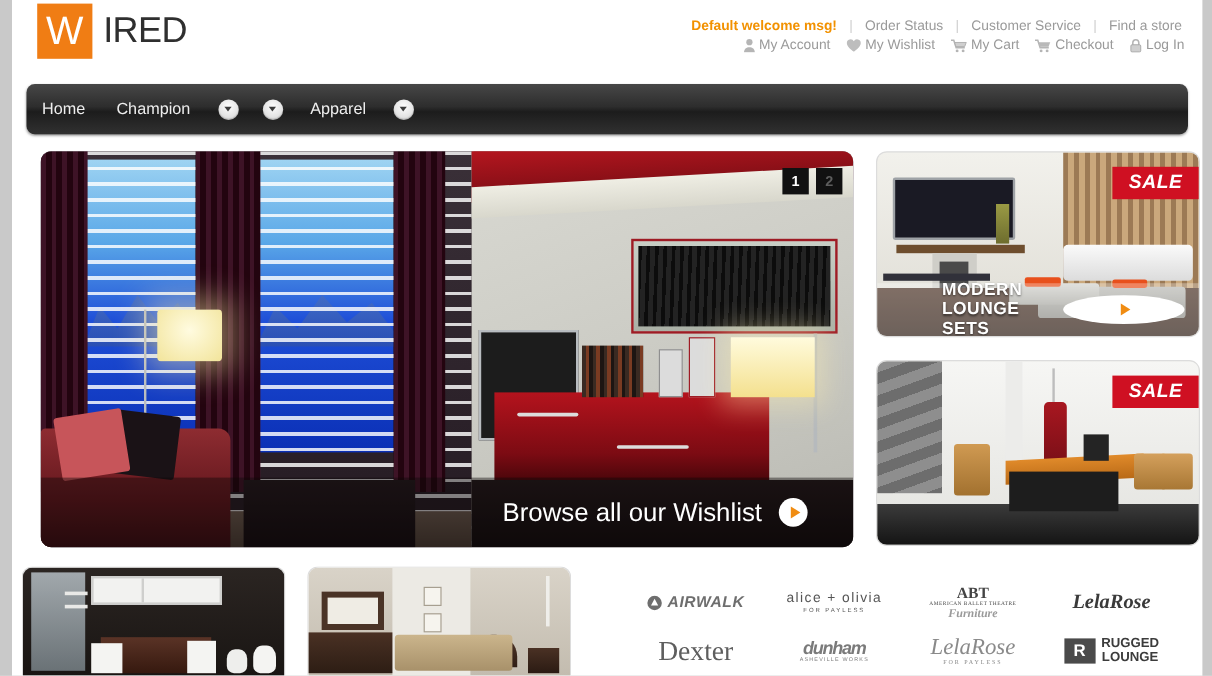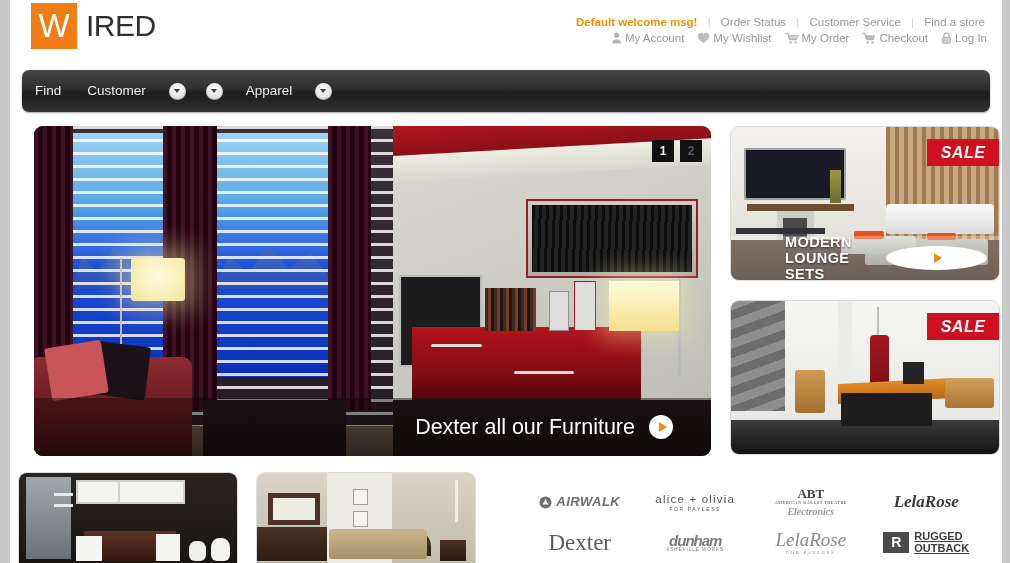--- a/index.html
+++ b/index.html
@@ -294,21 +294,21 @@
     font-family: "Liberation Serif", serif; color: #3a3a3a; }
   .b-dexter { font-size: 23px; font-family: "Liberation Serif", serif; color: #5e5e5e; }
   .b-dunham { font-size: 15px; font-weight: bold; font-style: italic; color: #7a7a7a;
     letter-spacing: -1px; }
   .b-dunham small { display: block; font-size: 4.5px; letter-spacing: 1px; font-weight: normal; font-style: normal; }
   .b-lela { font-size: 19px; font-style: italic; font-family: "Liberation Serif", serif; color: #8a8a8a; }
   .b-lela small { display: block; font-size: 5px; letter-spacing: 1.6px; font-style: normal; }
   .b-rugged { display: flex; align-items: center; gap: 5px; }
   .b-rugged .mark { width: 26px; height: 21px; background: #4a4a4a; color: #fff;
     font-size: 14px; font-weight: bold; line-height: 21px; text-align: center; }
-  .b-rugged .txt { font-size: 11px; font-weight: bold; color: #3c3c3c; text-align: left; line-height: 1.05; text-decoration: underline; }
+  .b-rugged .txt { font-size: 11px; font-weight: bold; color: #3c3c3c; text-align: center; line-height: 1.05; }
 </style>
 </head>
 <body>
 
 <div id="page">
 
   <div id="header">
 
     <div id="logo">
       <div id="logo-mark">W</div>
@@ -345,21 +345,21 @@
       </a>
       <a class="acct" href="#">
         <span>
           <svg width="14" height="12" viewBox="0 0 14 12">
               <path d="M0.5 1.5h2.3l2 6.2h7.2" stroke="#b5b5b5" stroke-width="1.3" fill="none"></path>
               <path d="M3.6 3.4h9.6l-1.3 3.4H4.6z" fill="#cfcfcf" stroke="#b0b0b0" stroke-width=".8"></path>
               <circle cx="5.6" cy="10.4" r="1.2" fill="#b5b5b5"></circle>
               <circle cx="10.6" cy="10.4" r="1.2" fill="#b5b5b5"></circle>
             </svg>
         </span>
-        <span>My Order</span>
+        <span>My Cart</span>
       </a>
       <a class="acct" href="#">
         <span>
           <svg width="14" height="12" viewBox="0 0 14 12">
               <path d="M0.5 1.5h2.3l2 6.2h7.2" stroke="#b5b5b5" stroke-width="1.3" fill="none"></path>
               <path d="M3.4 3.2h9.8L11.8 7H4.5z" fill="#b9b9b9"></path>
               <circle cx="5.6" cy="10.4" r="1.2" fill="#b5b5b5"></circle>
               <circle cx="10.6" cy="10.4" r="1.2" fill="#b5b5b5"></circle>
             </svg>
         </span>
@@ -371,22 +371,22 @@
               <path d="M3 5.5V3.6a2.5 2.5 0 0 1 5 0v1.9" stroke="#b5b5b5" stroke-width="1.3" fill="none"></path>
               <rect x="1.4" y="5.3" width="8.2" height="6" rx="1" fill="#cfcfcf" stroke="#a8a8a8" stroke-width=".8"></rect>
             </svg>
         </span>
         <span>Log In</span>
       </a>
     </div>
   </div>
 
   <div id="nav">
-    <a class="nav-item" href="#">Find</a>
-    <a class="nav-item" href="#">Customer</a>
+    <a class="nav-item" href="#">Home</a>
+    <a class="nav-item" href="#">Champion</a>
     <span class="nav-caret"></span>
     <span class="nav-caret"></span>
     <a class="nav-item" href="#">Apparel</a>
     <span class="nav-caret"></span>
 
   </div>
 
   <div id="main">
 
     <div id="hero">
@@ -428,21 +428,21 @@
           <div class="deskshade"></div>
         </div>
       </div>
 
       <div id="hero-pager">
         <div class="pg">1</div>
         <div class="pg inactive">2</div>
       </div>
 
       <div class="hero-caption">
-        <span>Dexter all our Furniture</span>
+        <span>Browse all our Wishlist</span>
         <span class="play"></span>
       </div>
     </div>
 
     <div class="promo" id="promo1">
       <div class="promo-scene">
         <div class="lg-wall"></div>
         <div class="lg-slats"></div>
         <div class="lg-tv"></div>
         <div class="lg-mantel"></div>
@@ -524,21 +524,21 @@
       </div>
 
       <div class="brand b-alice">
         <span>alice + olivia</span>
         <small>FOR PAYLESS</small>
       </div>
 
       <div class="brand b-abt">
         <span>ABT</span>
         <small>AMERICAN BALLET THEATRE</small>
-        <em>Electronics</em>
+        <em>Furniture</em>
       </div>
 
       <div class="brand b-champion">
         <span>LelaRose</span>
       </div>
 
       <div class="brand b-dexter">
         <span>Dexter</span>
       </div>
 
@@ -549,18 +549,18 @@
 
       <div class="brand b-lela">
         <span>LelaRose</span>
         <small>FOR PAYLESS</small>
       </div>
 
       <div class="brand b-rugged">
         <span class="mark">R</span>
         <span class="txt">
           <span style="display:block">RUGGED</span>
-          <span style="display:block">OUTBACK</span>
+          <span style="display:block">LOUNGE</span>
         </span>
       </div>
     </div>
   </div>
 </div>
 
 </body></html>

